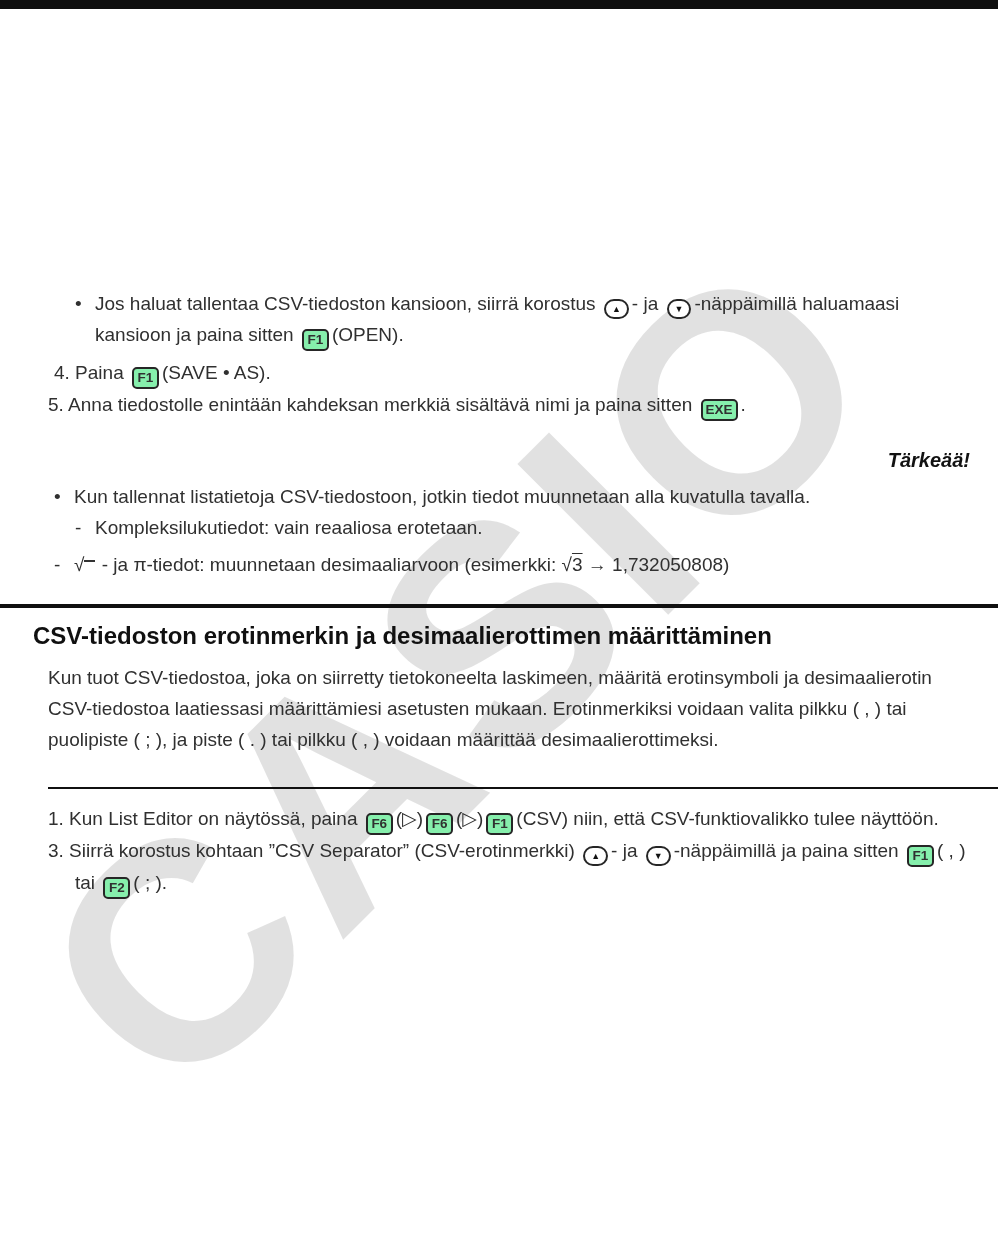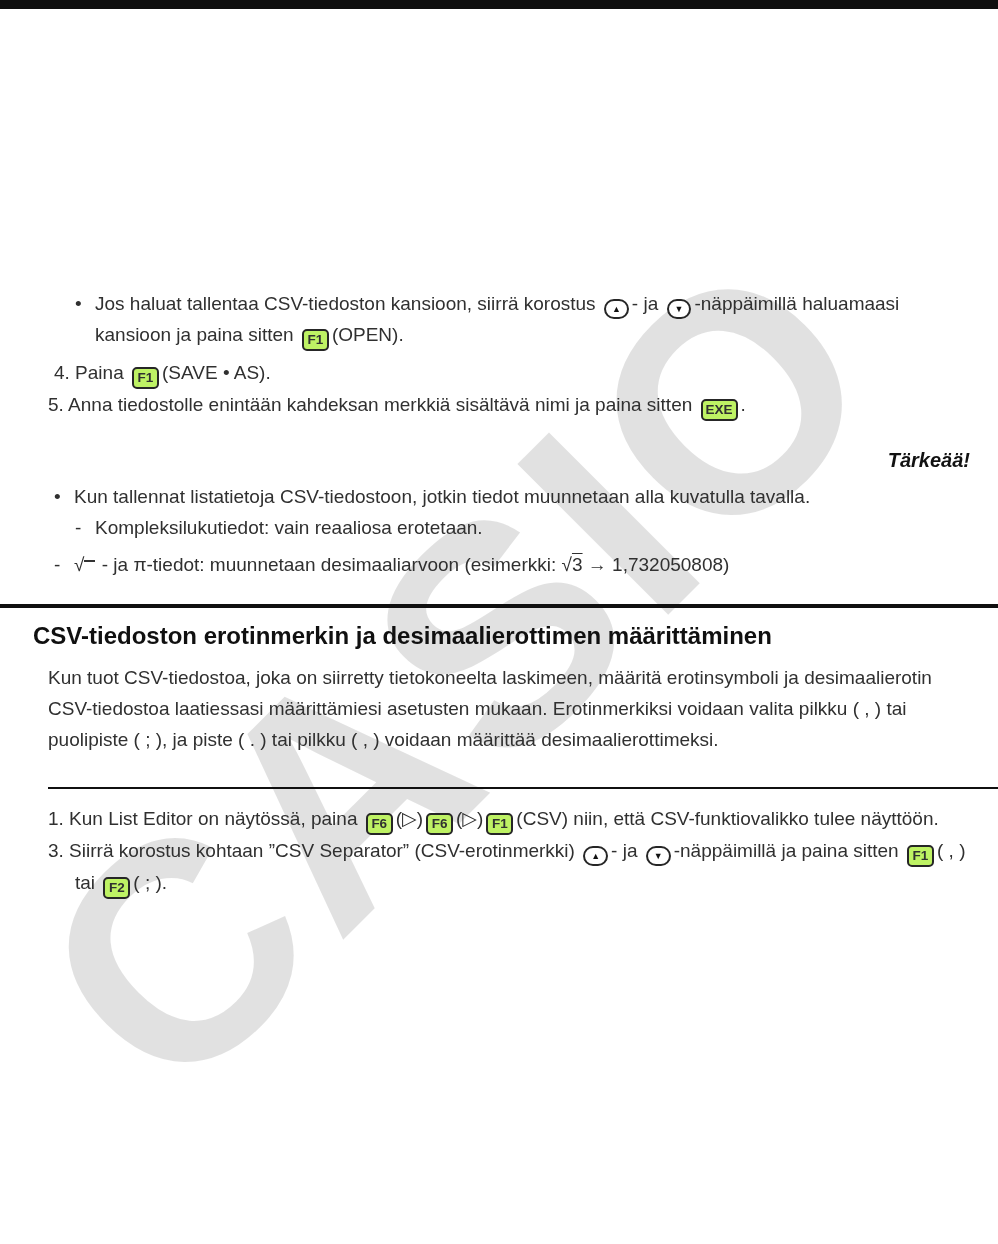--- a/index.html
+++ b/index.html
@@ -20,21 +20,21 @@
   .indent1{margin-left:27px;}
   .mark{display:inline-block;width:20px;text-indent:0;}
   .mark2{display:inline-block;width:22px;text-indent:0;}
   .important-title{font-size:20px;font-weight:bold;font-style:italic;color:#111;line-height:30px;}
   .h1{font-size:24px;font-weight:bold;color:#101010;margin-left:-15px;line-height:32px;}
   .subhead{font-size:20px;font-weight:bold;color:#101010;line-height:28px;padding-left:22px;text-indent:-22px;}
   .rule-thick{height:4px;background:#101010;margin-left:-48px;margin-right:-28px;}
   .rule-thin{height:2px;background:#101010;margin-right:-28px;}
   .fkey{
     display:inline-block;min-width:17px;text-align:center;
-    border:2px solid #262626;border-radius:5px;background:#bef264;
+    border:2px solid #262626;border-radius:5px;background:#86efac;
     font-size:13.5px;font-weight:bold;line-height:18px;padding:0 3px;
     margin:0 3px;vertical-align:-3px;text-indent:0;
   }
   .akey{
     display:inline-block;text-align:center;
     border:2px solid #262626;border-radius:11px;background:#fff;
     font-size:9px;line-height:16px;padding:0 6px;
     margin:0 3px;vertical-align:-2px;text-indent:0;color:#111;
   }
   .frac{

